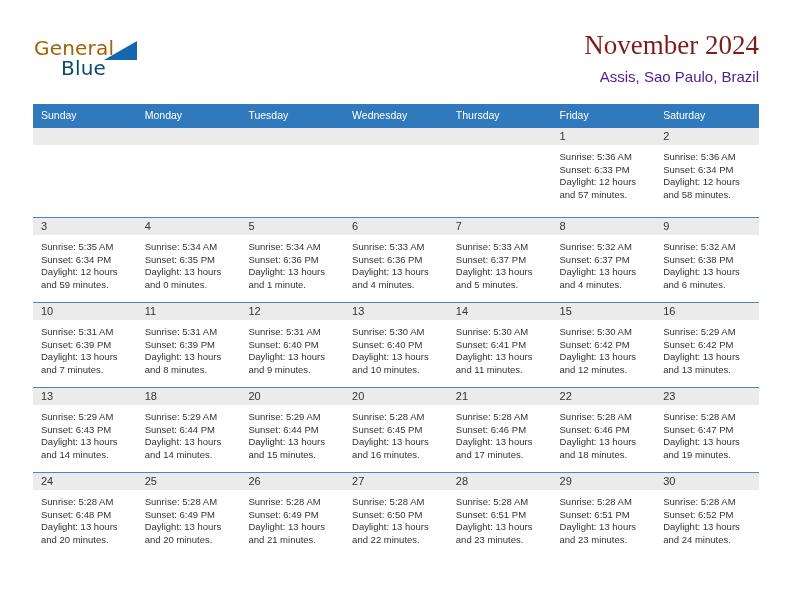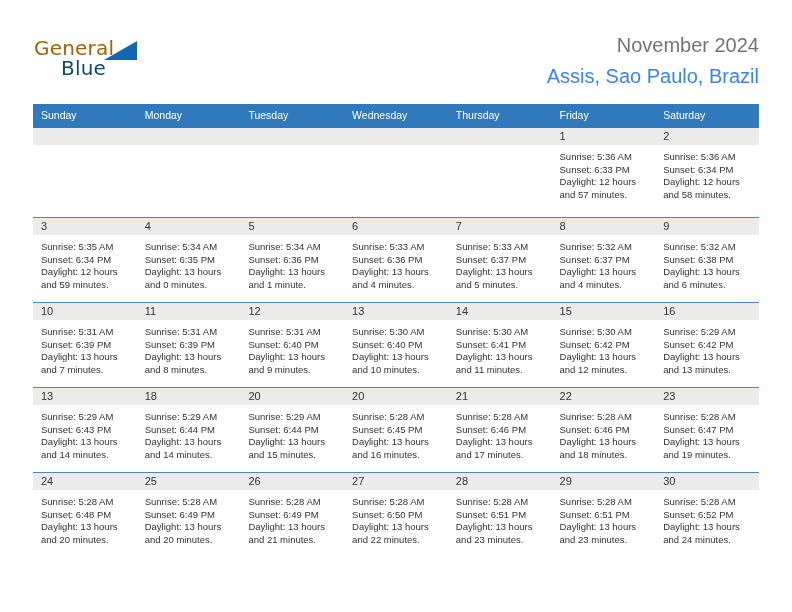--- a/index.html
+++ b/index.html
@@ -64,31 +64,31 @@
     border-bottom: 19px solid #1267b0;
   }
 
   .title-block {
     position: absolute;
     right: 0;
     top: 0;
     text-align: right;
   }
   .cal-title {
-    font-size: 20px;
+    font-size: 27px;
     font-weight: 400;
-    color: #737373;
+    color: #7f1d1d;
     line-height: 34px;
     white-space: nowrap;
-    font-family: Liberation Sans, sans-serif;
+    font-family: Liberation Serif, serif;
   }
   .cal-subtitle {
     margin-top: 6px;
-    font-size: 20px;
-    color: #3b82f6;
+    font-size: 15px;
+    color: #4c1d95;
     line-height: 17px;
     white-space: nowrap;
     font-family: "Liberation Sans", sans-serif;
   }
 
   
   .calendar {
     position: absolute;
     left: 33px;
     top: 104px;

